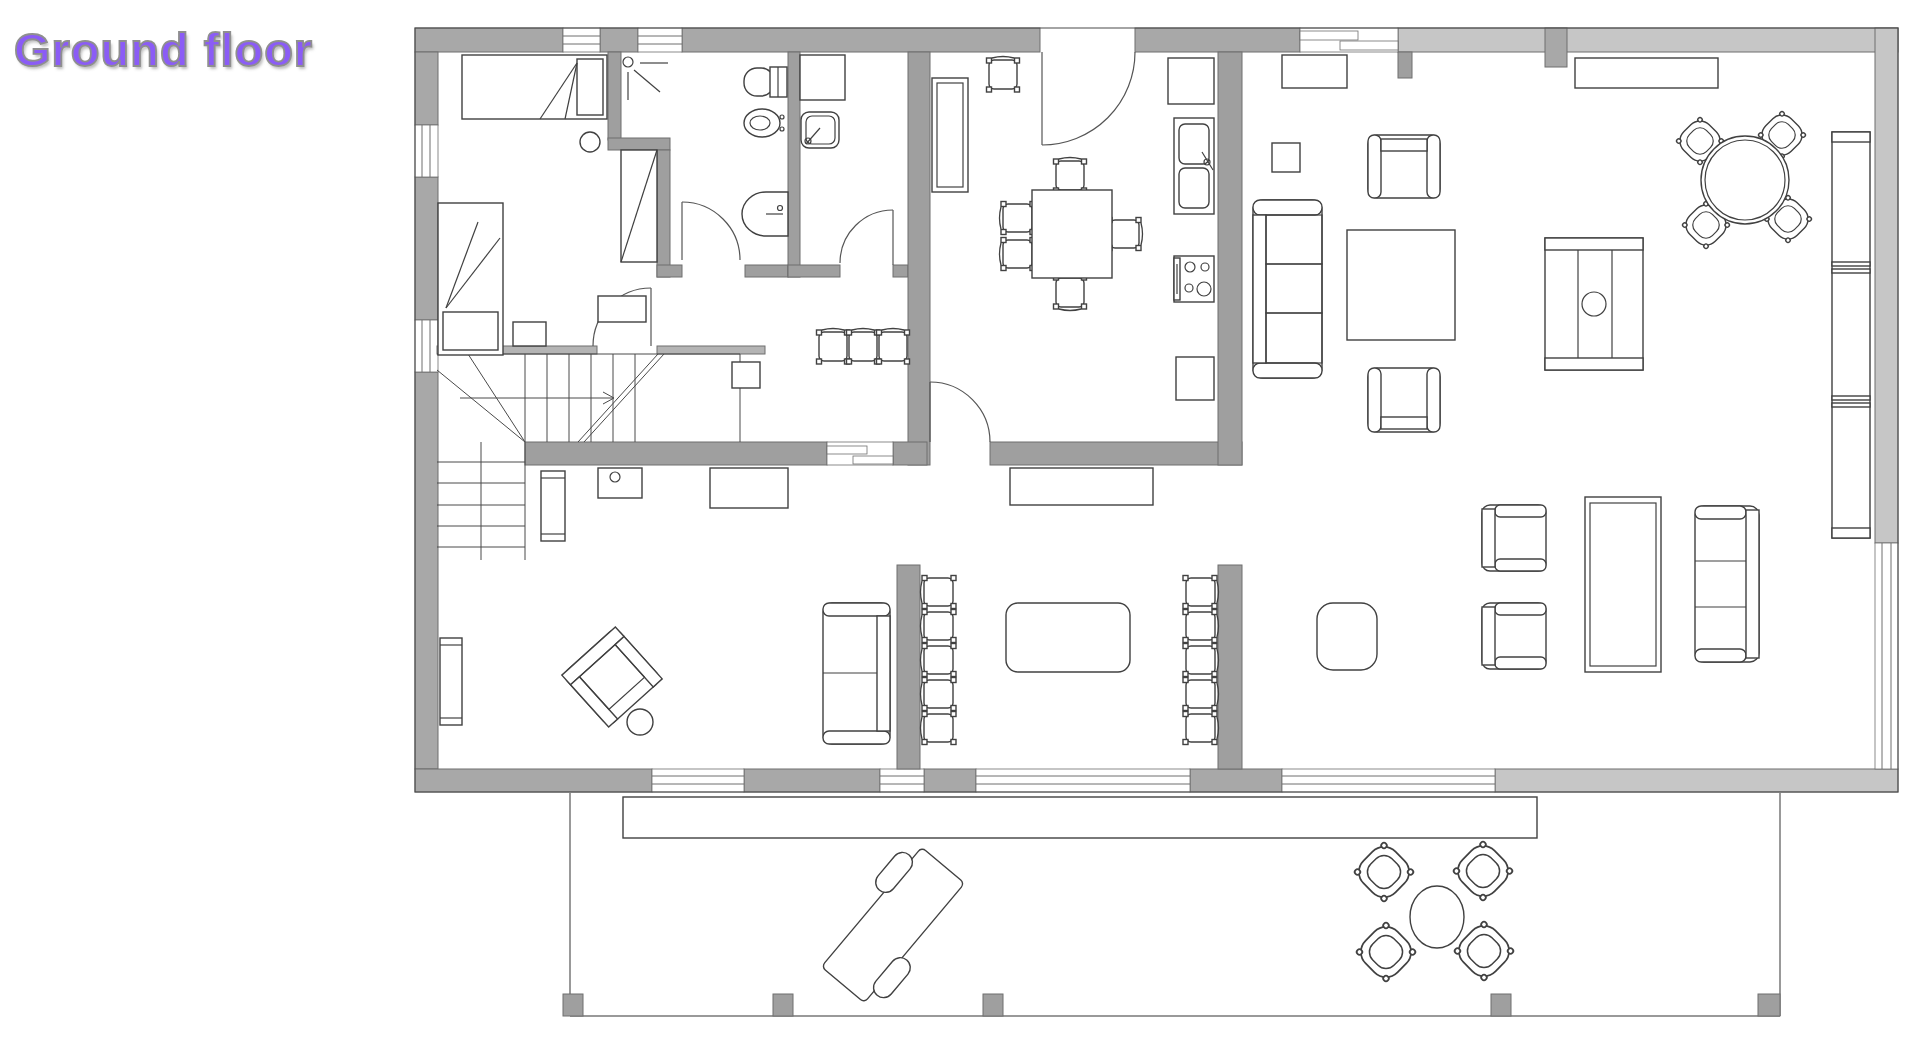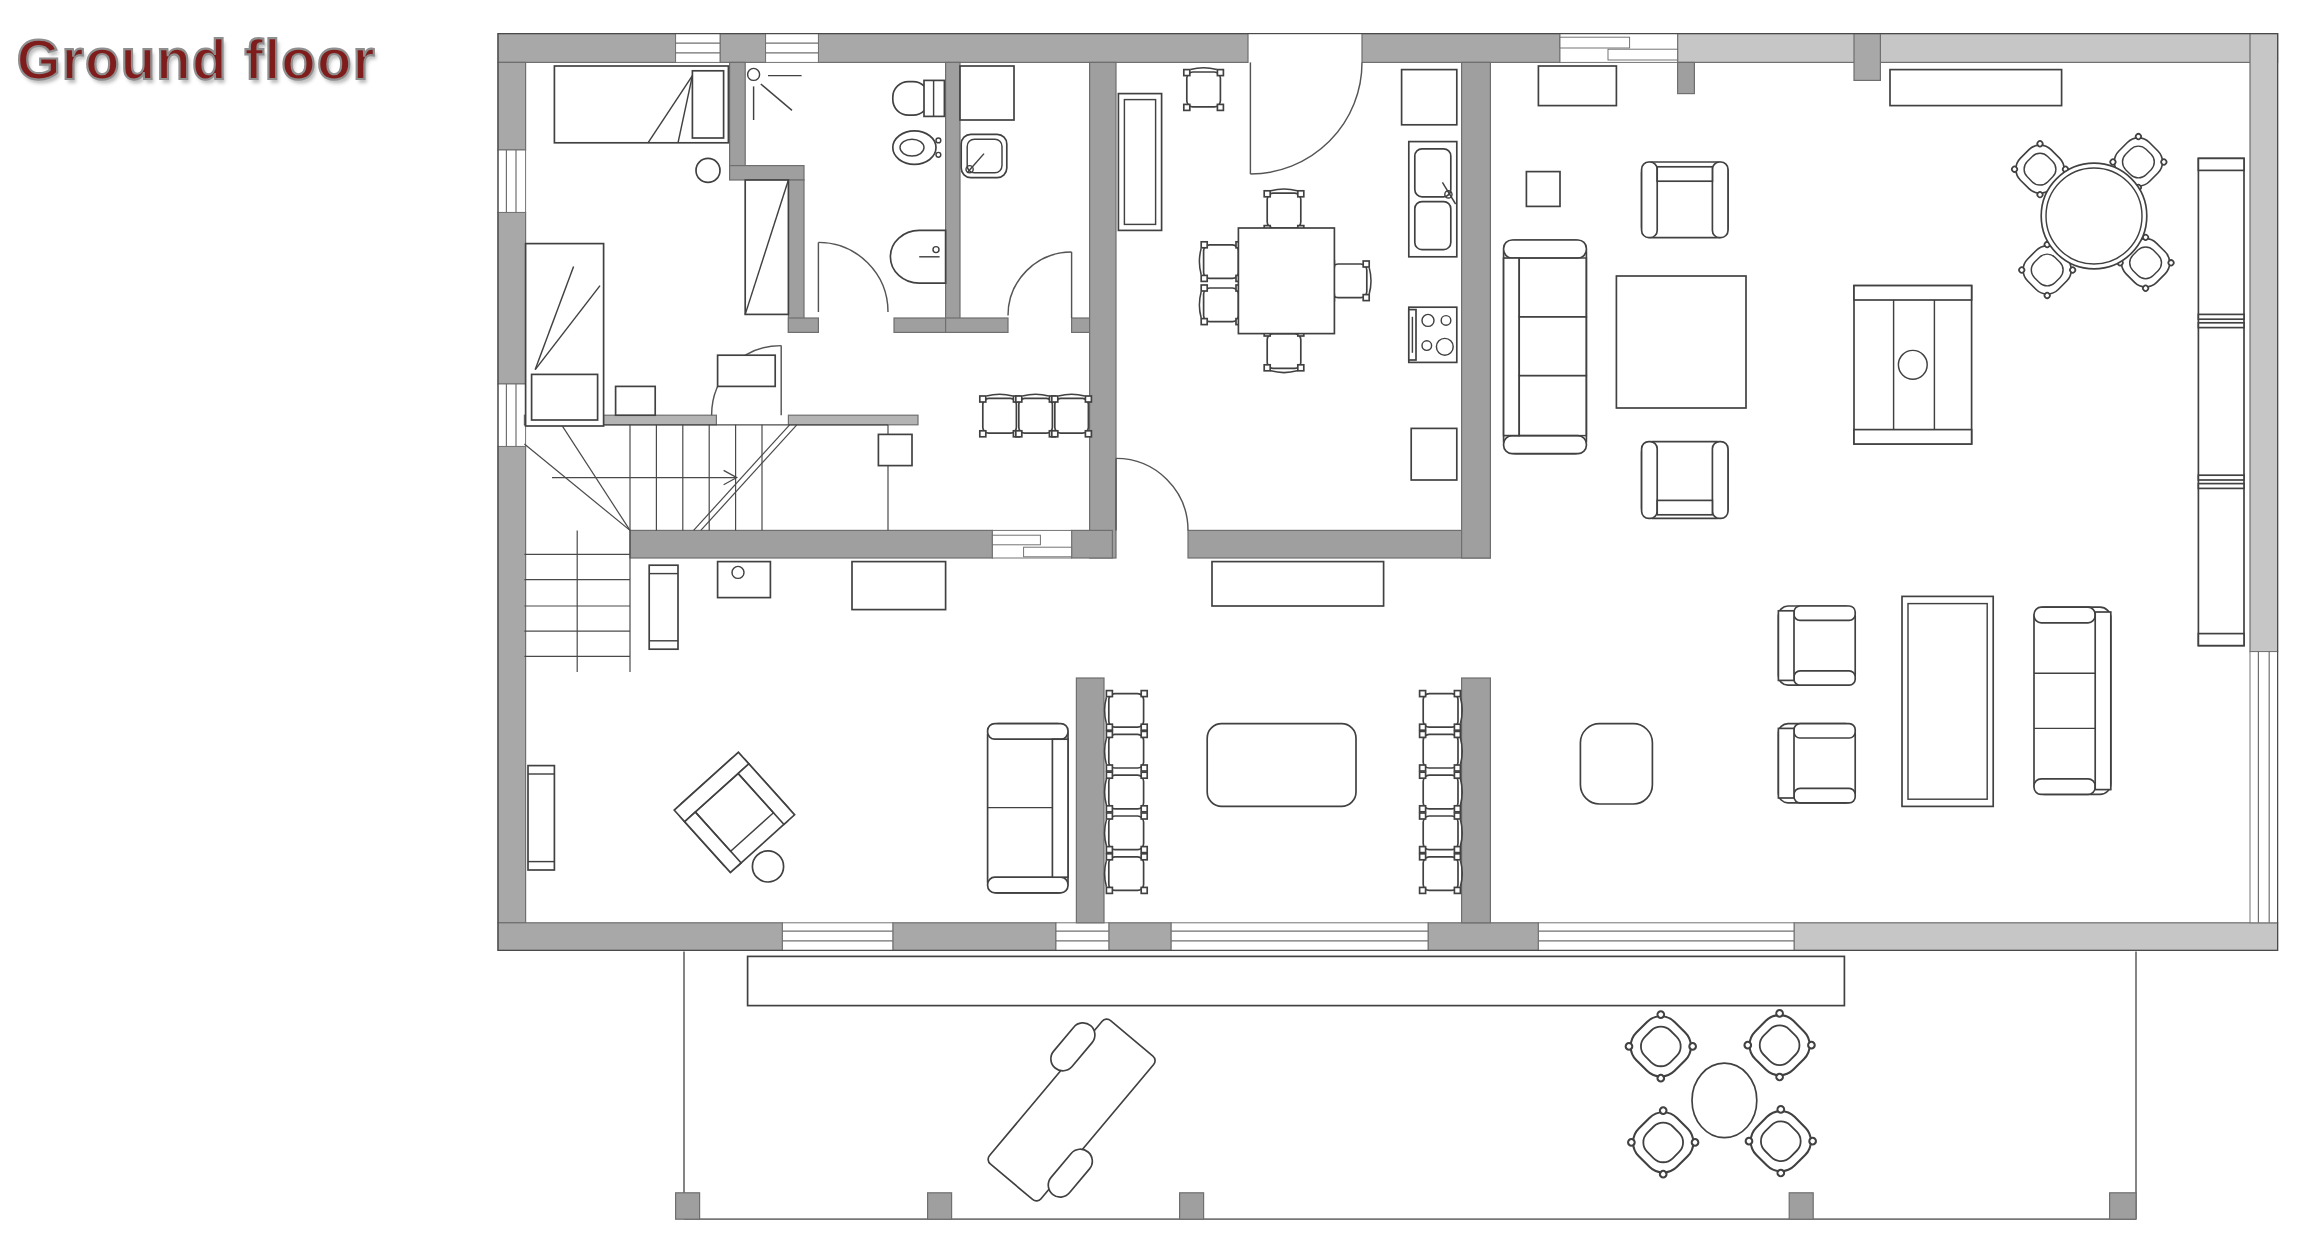--- a/index.html
+++ b/index.html
@@ -1,19 +1,19 @@
 <!DOCTYPE html>
 <html><head>
 <meta charset="utf-8">
 <style>
   html,body{margin:0;padding:0;background:#ffffff;}
   #stage{position:relative;width:1920px;height:1042px;background:#fff;overflow:hidden;
          font-family:"Liberation Sans", sans-serif;}
   .title{position:absolute;left:14px;top:22px;font-size:47px;font-weight:600;letter-spacing:1px;
-         color:#7f1d1d;-webkit-text-stroke:1.8px #8f8f8f;
+         color:#8b5cf6;-webkit-text-stroke:1.8px #8f8f8f;
          text-shadow:2px 3px 3px rgba(110,110,110,.45);}
   svg{position:absolute;left:0;top:0;}
   .w  {fill:#a8a8a8;stroke:#6f6f6f;stroke-width:1;}
   .wl {fill:#c6c6c6;stroke:#6f6f6f;stroke-width:1;}
   .wi {fill:#9f9f9f;stroke:#6f6f6f;stroke-width:1;}
   .wt {fill:#b4b4b4;stroke:#6f6f6f;stroke-width:1;}
   .win{fill:#ffffff;stroke:#6f6f6f;stroke-width:.8;}
   .gz {stroke:#6f6f6f;stroke-width:1;fill:none;}
   .f  {fill:#ffffff;stroke:#414141;stroke-width:1.4;}
   .fl {fill:none;stroke:#414141;stroke-width:1.2;}

